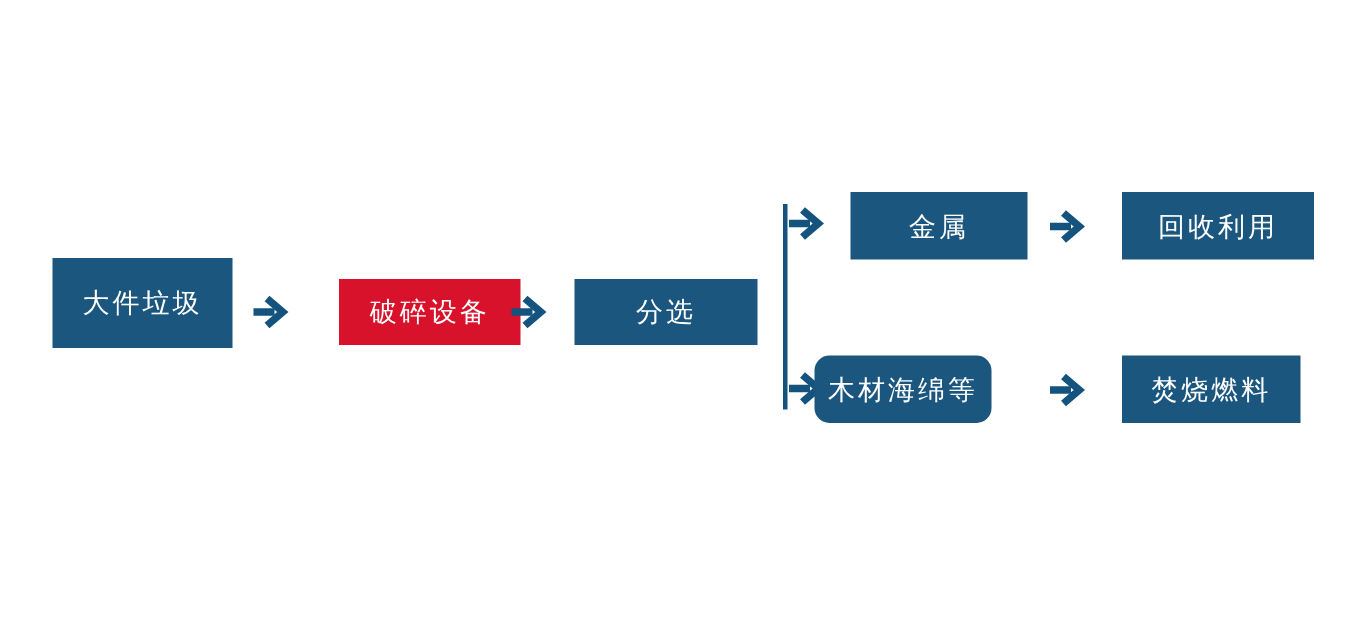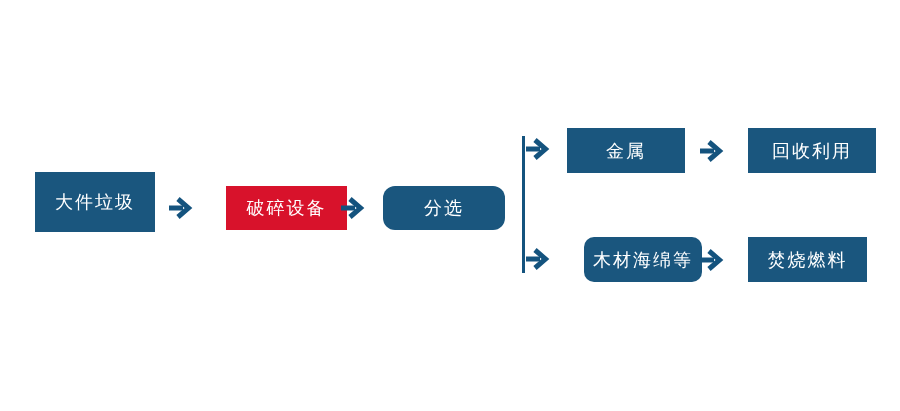--- a/index.html
+++ b/index.html
@@ -34,24 +34,24 @@
     position: absolute;
     left: 522px;
     top: 136px;
     width: 3px;
     height: 137px;
     background: var(--arrow-blue, #14537e);
   }
   
   .n-bulky     { left: 35px;  top: 172px; width: 120px; height: 60px; }
   .n-crush     { left: 206px; top: 186px; width: 121px; height: 44px; margin-left: 20px; }
-  .n-sort      { left: 383px; top: 186px; width: 122px; height: 44px; border-radius: 12px; }
+  .n-sort      { left: 383px; top: 186px; width: 122px; height: 44px; }
   .n-metal     { left: 567px; top: 128px; width: 118px; height: 45px; }
   .n-recycle   { left: 748px; top: 128px; width: 128px; height: 45px; }
-  .n-wood      { left: 584px; top: 237px; width: 118px; height: 45px; border-radius: 10px; }
+  .n-wood      { left: 543px; top: 237px; width: 118px; height: 45px; border-radius: 10px; }
   .n-fuel      { left: 748px; top: 237px; width: 119px; height: 45px; }
   
   .a-1         { left: 168px; top: 195px; }
   .a-2         { left: 340px; top: 195px; }
   .a-branch-t  { left: 525px; top: 136px; }
   .a-branch-b  { left: 525px; top: 246px; }
   .a-3         { left: 699px; top: 138px; }
   .a-4         { left: 699px; top: 247px; }
 </style>
 </head>

